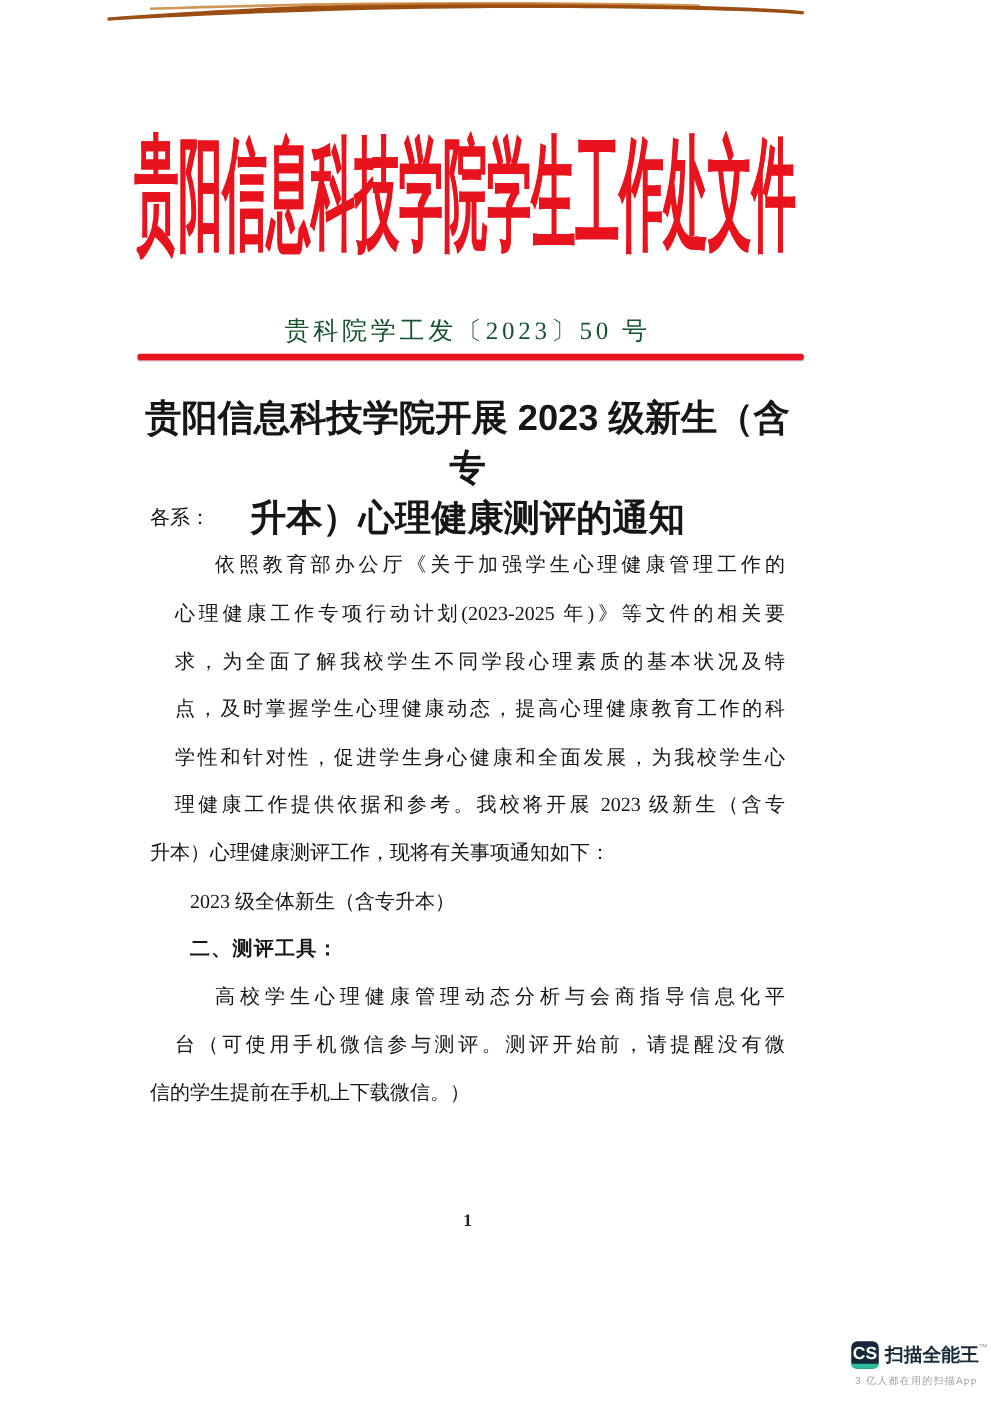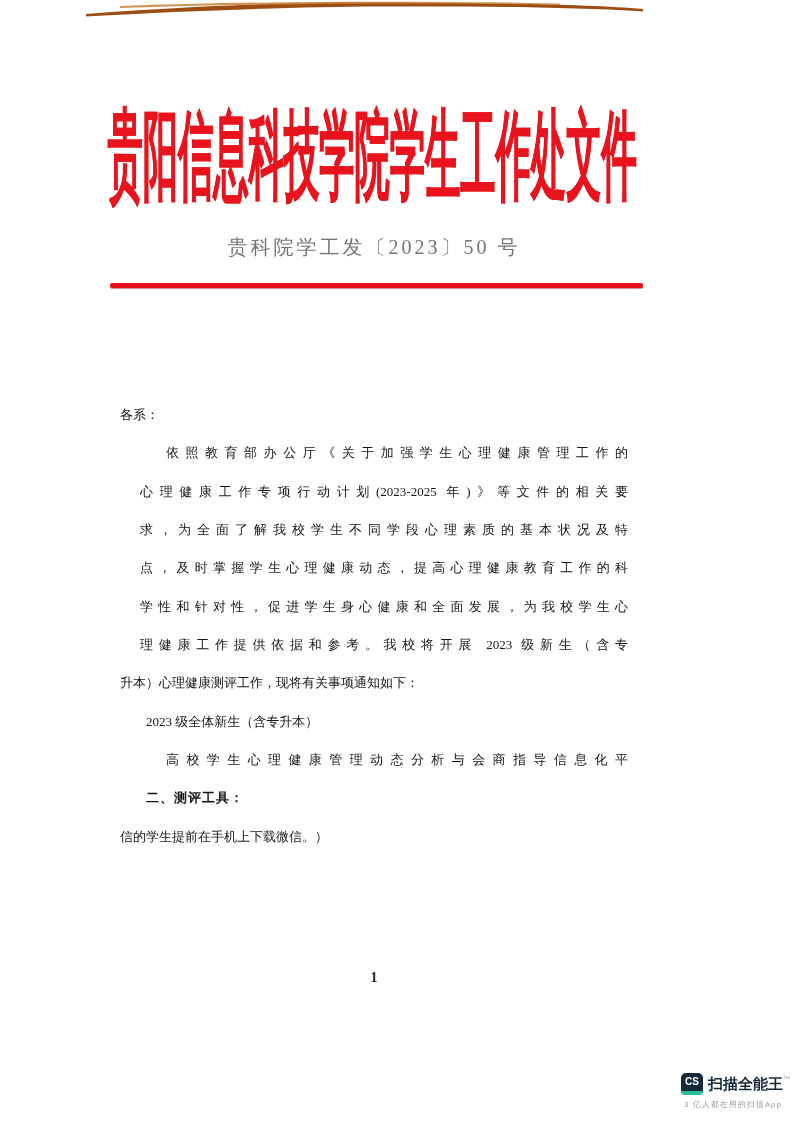--- a/index.html
+++ b/index.html
@@ -31,25 +31,25 @@
     line-height: 1;
     color: var(--header-red, #e8131d);
     white-space: nowrap;
     transform: scaleX(0.36);
     transform-origin: center center;
     text-shadow: 1px 0 0 var(--header-red, #e8131d);
   }
 
   .doc-number {
     position: absolute;
-    top: 234px; left: 120px; width: 508px;
+    top: 251px; left: 120px; width: 508px;
     text-align: center;
     font-size: 20px;
     letter-spacing: 3px;
-    color: #737373;
+    color: #14532d;
   }
 
   .red-rule {
     position: absolute;
     top: 283px; left: 110px; width: 533px; height: 5px;
     background: var(--rule-red, #e8131d);
     border-radius: 2px;
     box-shadow: 0 1px 0 rgba(160,10,20,0.45);
   }
 
@@ -60,21 +60,21 @@
     font-family: "Liberation Sans", "DejaVu Sans", sans-serif;
     font-weight: bold;
     font-size: 29px;
     line-height: 40px;
     color: var(--text-black, #161616);
   }
 
   .body-flow {
     position: absolute;
     top: 396px; left: 120px; width: 508px;
-    font-size: 13px;
+    font-size: 16px;
     line-height: 38.35px;
     color: var(--text-black, #161616);
   }
   .body-line { height: 38.35px; white-space: nowrap; }
   .body-line.justify { white-space: normal; text-align: justify; text-align-last: justify; margin-left: 20px; }
   .body-line.indent { text-indent: 2em; }
   .body-line.bold {
     font-weight: bold;
     font-family: "Liberation Sans", "DejaVu Sans", sans-serif;
     letter-spacing: 1px;
@@ -97,21 +97,21 @@
     width: 22px; height: 22px;
     background: var(--watermark-navy, #16293a);
     border-radius: 5px;
     flex: 0 0 auto;
   }
   .wm-cs {
     display: block;
     color: #ffffff;
     font-family: "Liberation Sans", "DejaVu Sans", sans-serif;
     font-weight: bold;
-    font-size: 10px;
+    font-size: 14px;
     text-align: center;
     line-height: 18px;
   }
   .wm-teal {
     position: absolute; left: 0; right: 0; bottom: 0; height: 4px;
     background: var(--watermark-teal, #2abd9a);
     border-radius: 0 0 5px 5px;
   }
   .wm-name {
     font-family: "Liberation Sans", "DejaVu Sans", sans-serif;
@@ -147,34 +147,39 @@
   </svg>
 
   <div class="red-header">
     <span class="red-header-text">贵阳信息科技学院学生工作处文件</span>
   </div>
 
   <div class="doc-number">贵科院学工发〔2023〕50 号</div>
 
   <div class="red-rule"></div>
 
+  <h1 class="notice-title">
+    <span>贵阳信息科技学院开展 2023 级新生（含专</span><br>
+    <span>升本）心理健康测评的通知</span>
+  </h1>
 
   <div class="body-flow">
     <div class="body-line">各系：</div>
     <div>
         <div class="body-line indent justify">依照教育部办公厅《关于加强学生心理健康管理工作的</div>
         <div class="body-line justify">心理健康工作专项行动计划(2023-2025 年)》等文件的相关要</div>
         <div class="body-line justify">求，为全面了解我校学生不同学段心理素质的基本状况及特</div>
         <div class="body-line justify">点，及时掌握学生心理健康动态，提高心理健康教育工作的科</div>
         <div class="body-line justify">学性和针对性，促进学生身心健康和全面发展，为我校学生心</div>
         <div class="body-line justify">理健康工作提供依据和参考。我校将开展 2023 级新生（含专</div>
         <div class="body-line">升本）心理健康测评工作，现将有关事项通知如下：</div>
         <div class="body-line indent">2023 级全体新生（含专升本）</div>
+        <div class="body-line indent bold">二、测评工具：</div>
         <div class="body-line indent justify">高校学生心理健康管理动态分析与会商指导信息化平</div>
-        <div class="body-line indent bold">二、测评工具：</div>
+        <div class="body-line justify">台（可使用手机微信参与测评。测评开始前，请提醒没有微</div>
         <div class="body-line">信的学生提前在手机上下载微信。）</div>
       </div>
   </div>
 
   <div class="page-number">1</div>
 
   <div class="watermark">
     <div class="wm-row">
       <div class="wm-badge">
         <span class="wm-cs">CS</span>

